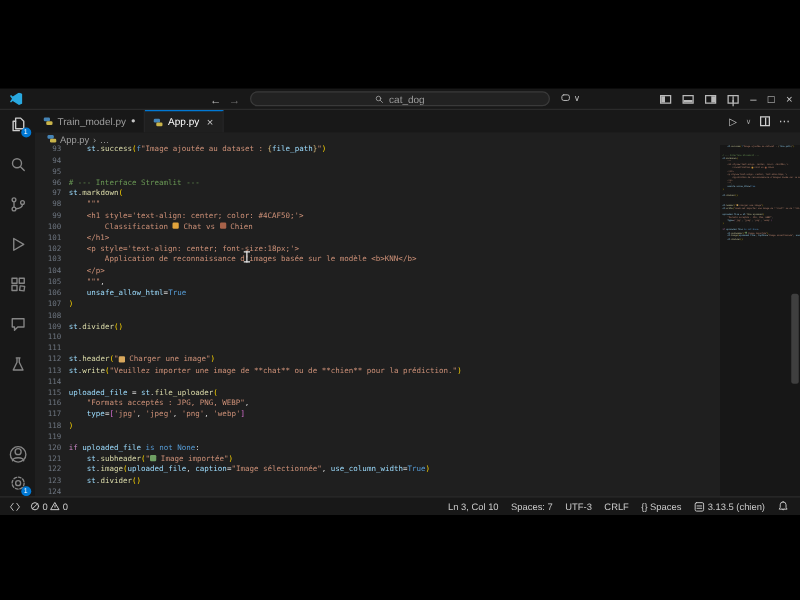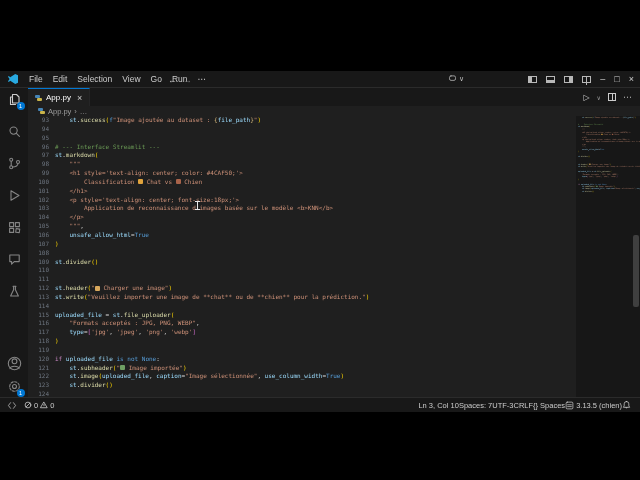--- a/index.html
+++ b/index.html
@@ -95,48 +95,46 @@
   
   .rightrail { position:absolute; right:0; top:0; bottom:0; width:64px; background:#171717; overflow:hidden; }
   .minimap { position:absolute; left:2px; top:0; width:200px; transform:scale(0.28); transform-origin:0 0; opacity:0.9; }
   .minimap .cl { height:8.85px; }
   .sb-thumb { position:absolute; right:1px; top:119px; width:6px; height:72px; background:#3f3f3f; border-radius:2px; }
 
   
   .statusbar { position:absolute; left:0; right:0; bottom:0; height:15px; background:#181818;
     border-top:1px solid #2b2b2b; display:flex; align-items:center; font-size:7.5px; color:#cccccc; }
   .sb-left { display:flex; align-items:center; gap:7px; padding-left:7px; }
-  .sb-right { margin-left:auto; display:flex; align-items:center; padding-right:9px; }
+  .sb-right { margin-left:auto; display:flex; align-items:center; gap:10px; padding-right:9px; }
   .sb-item { display:flex; align-items:center; gap:2px; white-space:nowrap; }
   .statusbar svg { display:block; }
 
   .ab-stroke { stroke:#858585; fill:none; stroke-width:1.1; stroke-linecap:round; stroke-linejoin:round; }
   .ab-stroke.bright { stroke:#cccccc; }
   .sb-stroke { stroke:#cccccc; fill:none; stroke-width:1; stroke-linecap:round; }
 </style>
 </head>
 <body>
 
 <div class="stage">
   <div class="vscode">
 
     <div class="titlebar">
       <div class="vslogo"></div>
-      <div class="menus">
-        <span>File</span>
-        <span>Edit</span>
-        <span>Selection</span>
-        <span>View</span>
-        <span>Go</span>
-        <span>Run</span>
-        <span>⋯</span>
-      </div>
       <div class="navarrows">
         <span>←</span>
         <span class="fwd">→</span>
+      </div>
+      <div class="cmdcenter">
+        <svg width="7" height="7" viewBox="0 0 10 10">
+          <circle cx="4" cy="4" r="2.6" class="sb-stroke" style="stroke:#9d9d9d"></circle>
+          <line x1="6" y1="6" x2="8.6" y2="8.6" class="sb-stroke" style="stroke:#9d9d9d"></line>
+        </svg>
+        <span>cat_dog</span>
       </div>
       <div class="copilot">
         <svg width="9" height="9" viewBox="0 0 12 12">
           <rect x="2" y="2.5" width="8" height="6" rx="2" class="sb-stroke" style="stroke:#bdbdbd"></rect>
         </svg>
         <span>∨</span>
       </div>
       <div class="winbtns">
         <span class="lay l">
             <i></i>
@@ -213,20 +211,28 @@
           <svg viewBox="0 0 15 15">
               <circle class="ab-stroke" cx="7.5" cy="7.5" r="2"></circle>
               <circle class="ab-stroke" cx="7.5" cy="7.5" r="4.8" stroke-dasharray="2.2 1.5"></circle>
             </svg>
           <span class="badge">1</span>
         </div>
       </div>
     </div>
 
     <div class="tabbar">
+      <div class="tab">
+        <span class="pyicon">
+            <i class="t"></i>
+            <i class="b"></i>
+          </span>
+        <span>Train_model.py</span>
+        <span class="dot">●</span>
+      </div>
       <div class="tab active">
         <span class="pyicon">
             <i class="t"></i>
             <i class="b"></i>
           </span>
         <span>App.py</span>
         <span class="tabclose">×</span>
       </div>
       <div class="editor-actions">
         <span class="run">▷</span>

